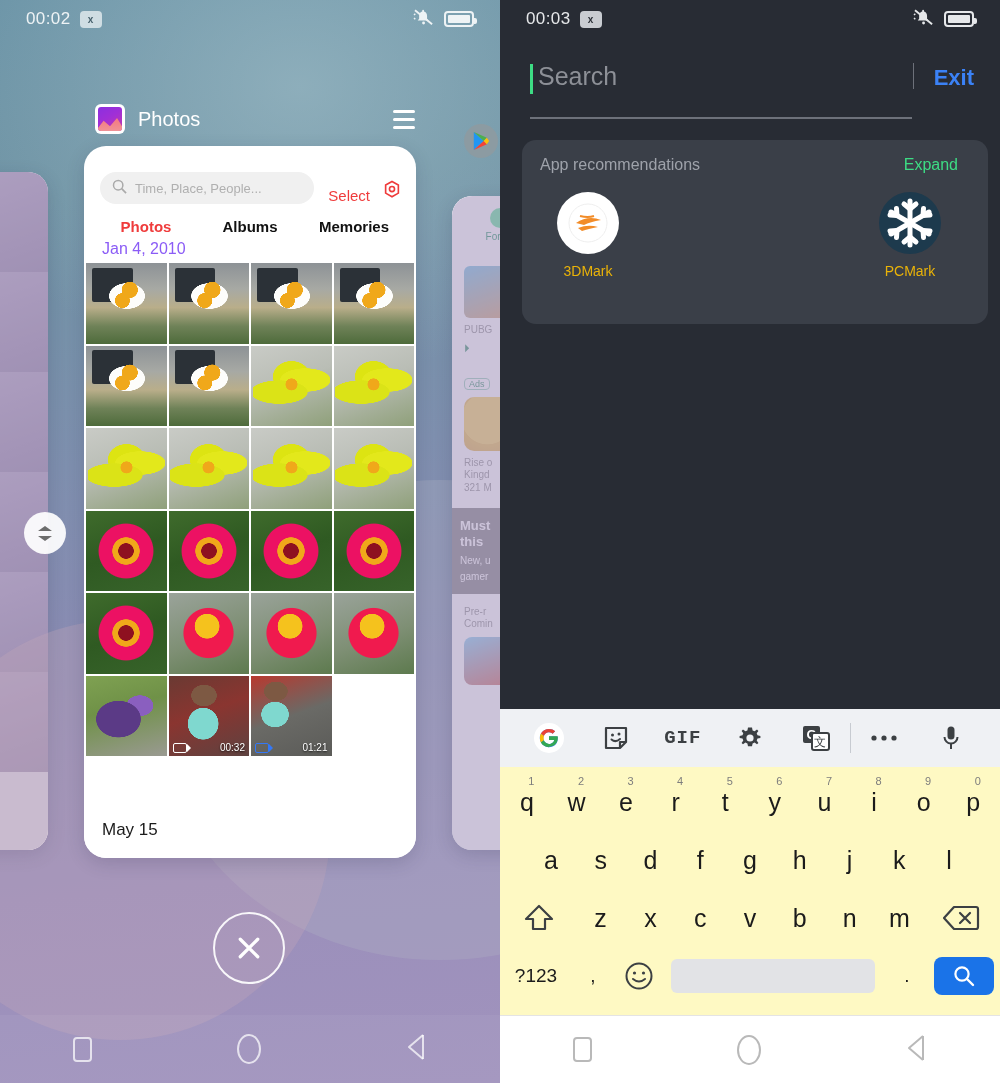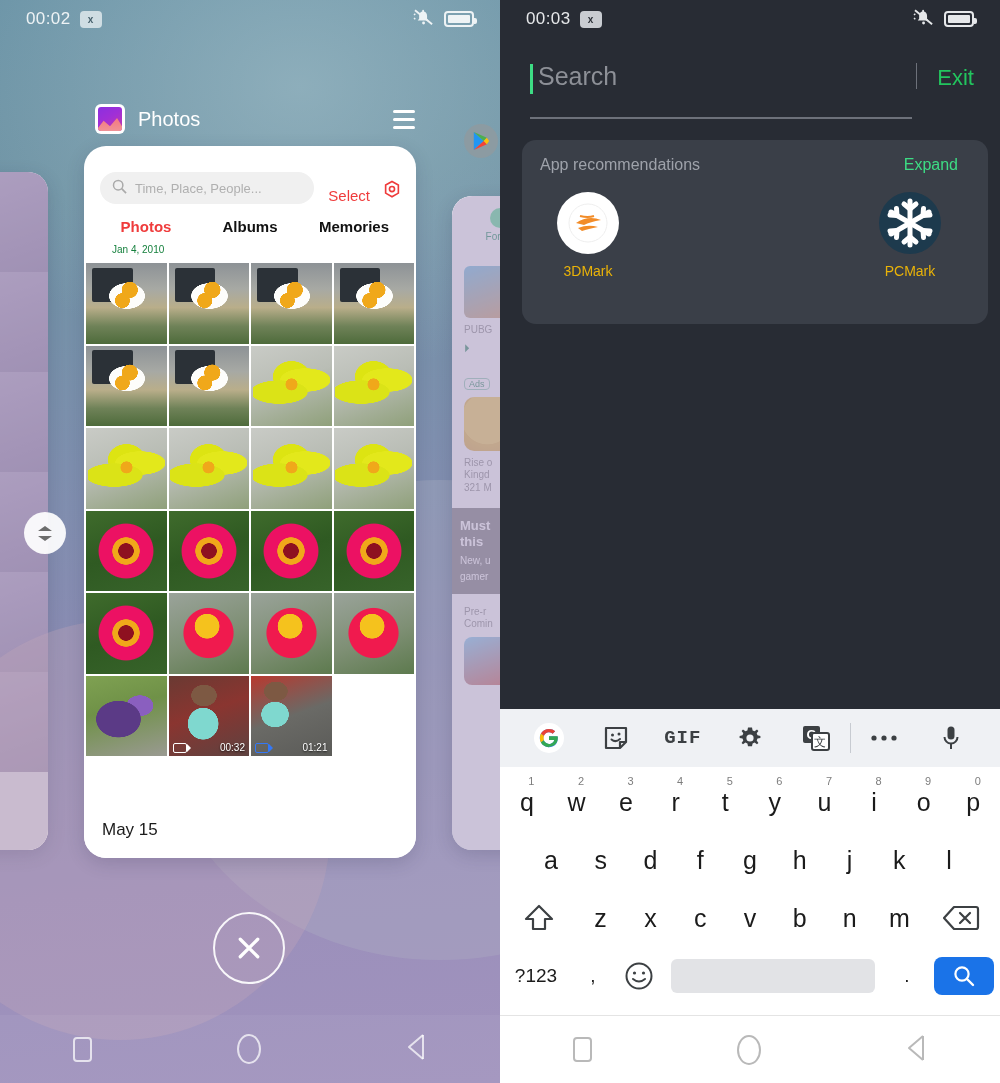--- a/index.html
+++ b/index.html
@@ -92,22 +92,22 @@
   
   .pc-search{ margin:26px 14px 0 16px; display:flex; align-items:flex-end; }
   .pc-field{ flex:1; height:32px; background:#f0f0f0; border-radius:16px; display:flex;
      align-items:center; padding:0 12px; gap:8px; }
   .pc-field .ph-txt{ font-size:13px; color:#b0b0b0; }
   .pc-select{ color:#ef3b3b; font-size:15px; margin-left:14px; }
   .pc-gear{ margin-left:12px; }
   .pc-tabs{ display:flex; margin-top:14px; padding:0 10px; }
   .pc-tab{ flex:1; text-align:center; font-size:15px; font-weight:bold; color:#111; }
   .pc-tab.on{ color:#ef3b3b; }
-  .pc-datebar{ height:28px; display:flex; align-items:center; padding-left:28px;
-     font-size:10px; color:#15803d; }
+  .pc-datebar{ height:28px; display:flex; align-items:center; padding-left:18px;
+     font-size:16px; color:#8b5cf6; }
   .grid{ display:grid; grid-template-columns:repeat(4,1fr); gap:2px; padding:0 2px; }
   .cell{ position:relative; aspect-ratio:1/1; overflow:hidden; }
   .dur{ position:absolute; right:4px; bottom:3px; font-size:10px; color:#fff;
      text-shadow:0 1px 2px rgba(0,0,0,.8); }
   .vidico{ position:absolute; left:4px; bottom:3px; width:14px; height:10px;
      border:1.5px solid #fff; border-radius:2px; }
   .vidico:after{ content:""; position:absolute; right:-5px; top:0px; border-left:4px solid #fff;
      border-top:4px solid transparent; border-bottom:4px solid transparent;}
   .vidico.blue{ border-color:#3478f6; } .vidico.blue:after{ border-left-color:#3478f6; }
   .pc-foot{ position:absolute; bottom:0; left:0; right:0; height:56px; background:#fff;
@@ -181,36 +181,36 @@
   #right .navbar .ic{ color:#b9b9b9; }
 
   
   #right { left:500px; background:#282c34; }
   .rs-search{ position:absolute; top:62px; left:30px; right:26px; display:flex; align-items:flex-end; }
   .rs-input{ flex:1; position:relative; padding-bottom:10px; }
   .rs-caret{ position:absolute; left:0; top:2px; width:3px; height:30px; background:#3ddc84; }
   .rs-ph{ font-size:25px; color:#8d9097; padding-left:8px; }
   .rs-underline{ position:absolute; left:30px; right:88px; top:117px; height:2px; background:#6d717a; }
   .rs-div{ width:1px; height:26px; background:#6d717a; margin:0 20px 12px 0; }
-  .rs-exit{ color:#22c55e; font-size:22px; padding-bottom:10px; }
+  .rs-exit{ color:#3b82f6; font-size:22px; padding-bottom:10px;font-weight:bold; }
 
   .rec-card{ position:absolute; top:140px; left:22px; right:12px; height:184px;
      background:#3a3f48; border-radius:14px; padding:16px 30px 0 18px; }
   .rec-head{ display:flex; align-items:center; }
   .rec-title{ color:#9ea2aa; font-size:16px; }
   .rec-expand{ margin-left:auto; color:#3ddc84; font-size:16px; }
   .rec-apps{ display:flex; justify-content:space-between; margin-top:18px; }
   .rec-app{ width:96px; text-align:center; }
   .rec-ico{ width:62px; height:62px; border-radius:50%; margin:0 auto; display:flex;
      align-items:center; justify-content:center; overflow:hidden; position:relative; }
   .rec-lbl{ color:#eab308; font-size:14px; margin-top:9px; white-space:nowrap;
      overflow:hidden; text-overflow:ellipsis; }
 
   
-  .kb{ position:absolute; left:0; bottom:68px; width:100%; background:#ffffff; }
+  .kb{ position:absolute; left:0; bottom:68px; width:100%; background:#fef9c3; }
   .kb-toolbar{ height:58px; display:flex; align-items:center; padding:0 16px;
      background:#eff1f4; }
   .kb-tool{ flex:1; display:flex; align-items:center; justify-content:center; }
   .kb-tool.sep{ flex:0 0 1px; height:30px; background:#c7cbd1; }
   .kb-rows{ padding:6px 3px 10px 3px; }
   .kb-row{ display:flex; justify-content:center; align-items:center; height:58px; gap:2px; }
   .key{ flex:1; position:relative; display:flex; align-items:center; justify-content:center;
      font-size:25px; color:#1b1b1b; height:100%; }
   .key sup{ position:absolute; top:2px; right:34%; font-size:11px; color:#7d7d7d; font-weight:normal;}
   .key.wide{ flex:1.5; }

